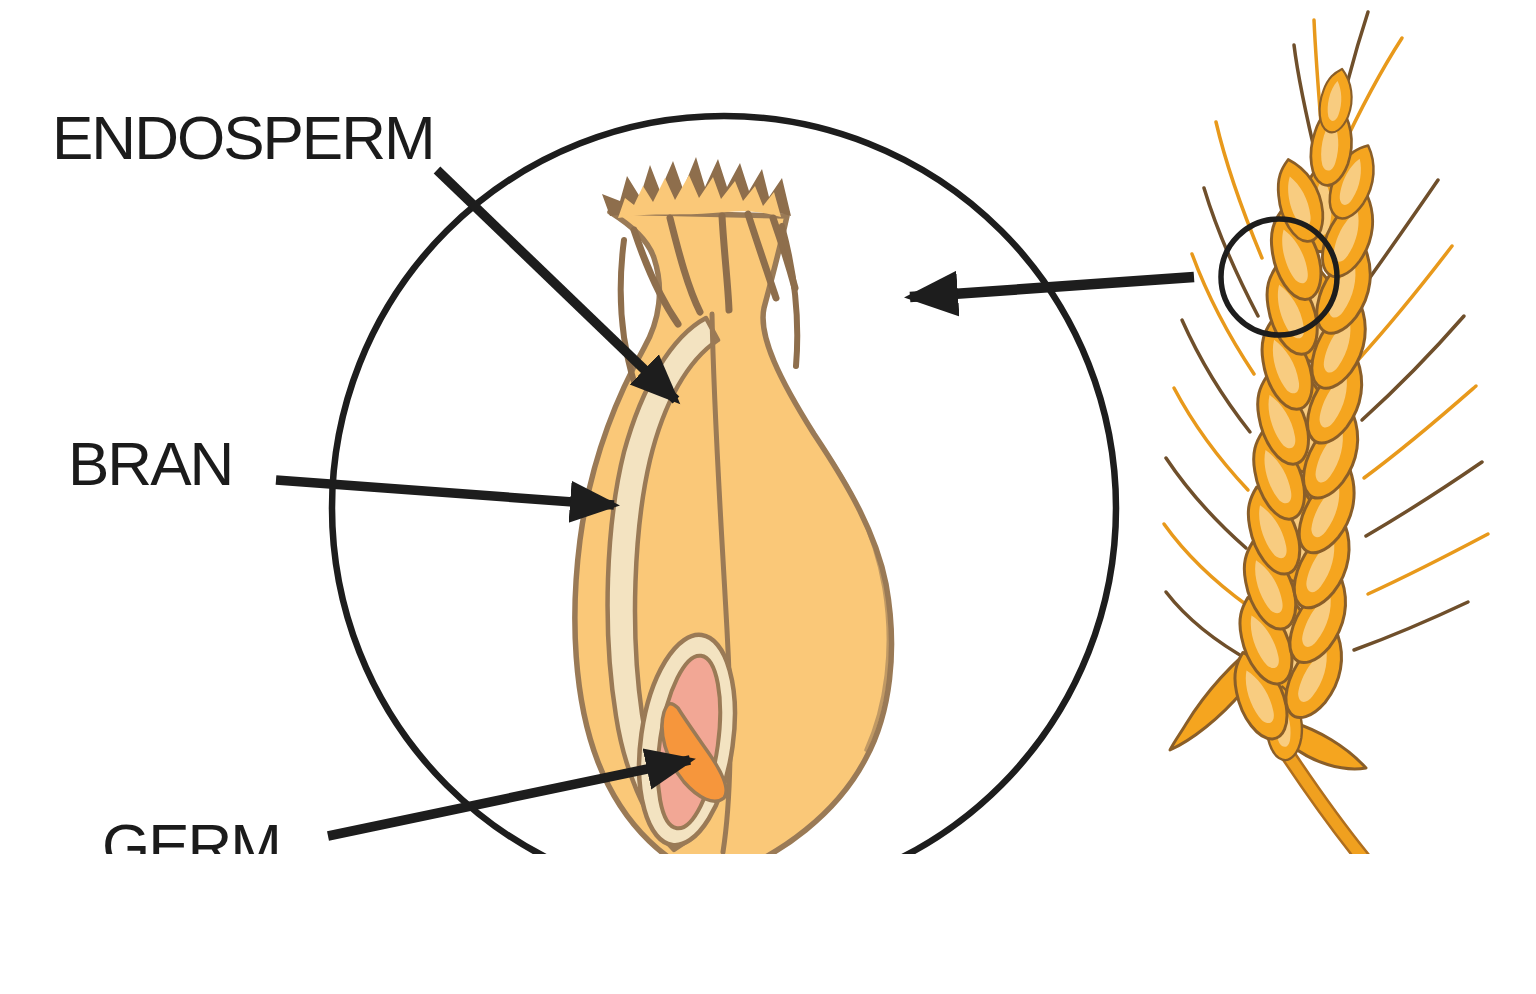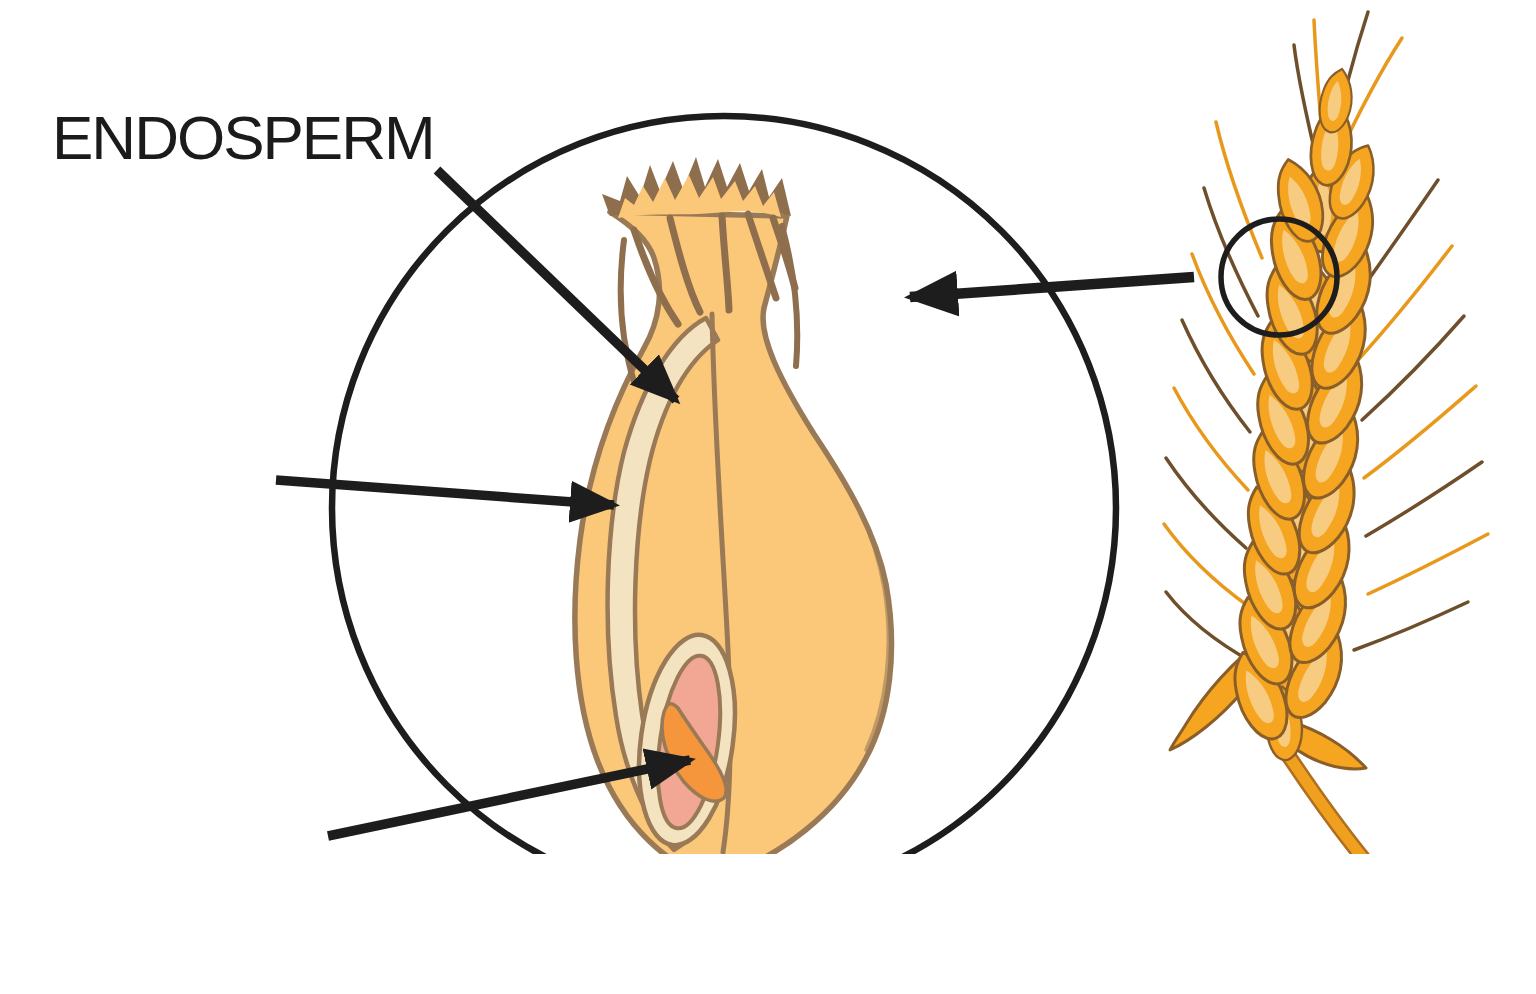--- a/index.html
+++ b/index.html
@@ -174,15 +174,17 @@
       <use href="#grain" transform="translate(1313,105) rotate(8) scale(0.7)"></use>
     </g>
 
     <circle class="small-circle" cx="1255" cy="277" r="58"></circle>
     <line class="arrow-thick" marker-end="url(#ah2)" x1="1170" y1="277" x2="886" y2="297"></line>
   </svg>
 
   <div class="diagram-label" id="lbl-endosperm">ENDOSPERM</div>
 
   <div class="diagram-label" id="lbl-bran">
+    <span class="lbl-line">BRAN</span>
   </div>
 
+  <div class="diagram-label" id="lbl-germ">GERM</div>
 </div>
 
 </body></html>

